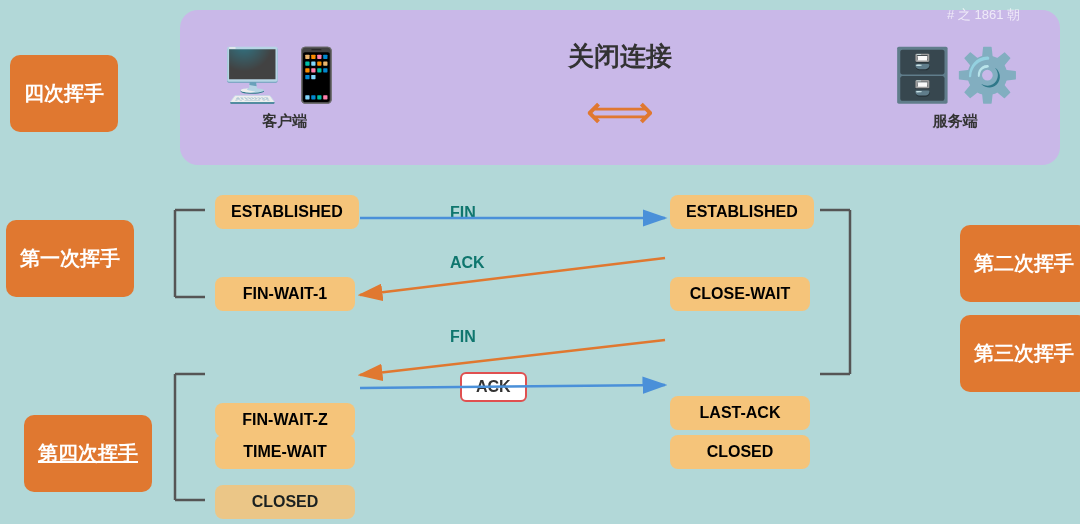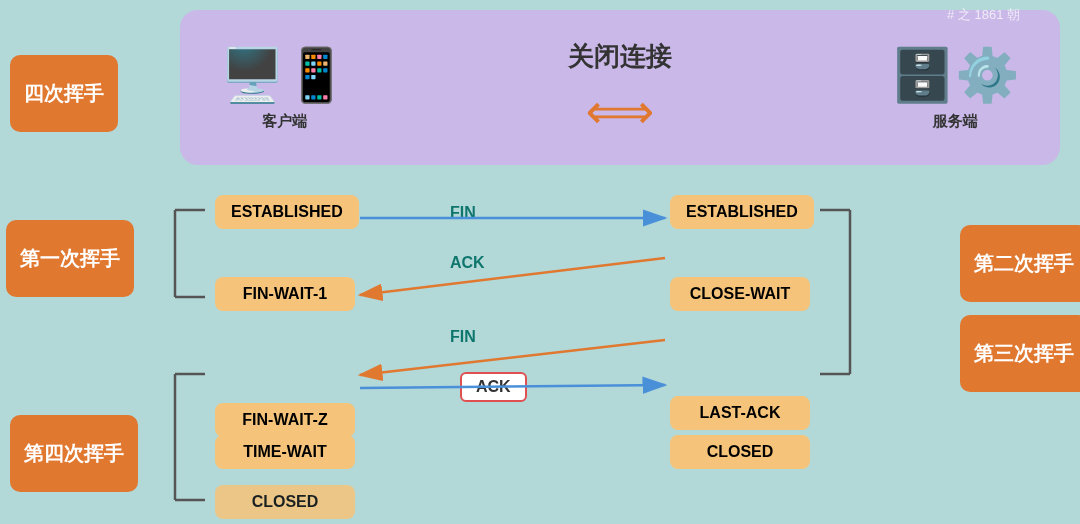--- a/index.html
+++ b/index.html
@@ -155,21 +155,21 @@
   <div class="server-box">
     <div class="server-icon">🗄️⚙️</div>
     <div class="box-label">服务端</div>
   </div>
 </div>
 
 <div class="label-box" style="top:55px;left:10px;">四次挥手</div>
 
 <div class="label-box" style="top:220px;left:6px;">第一次挥手</div>
 
-<div class="label-box" style="top:415px;left:10px;">第四次挥手</div>
+<div class="label-box" style="top:415px;left:24px;text-decoration:underline;">第四次挥手</div>
 
 <div class="label-box" style="top:225px;left:960px;">第二次挥手</div>
 
 <div class="label-box" style="top:315px;left:960px;">第三次挥手</div>
 
 <div class="state-box" style="top:195px;left:215px;">ESTABLISHED</div>
 <div class="state-box" style="top:277px;left:215px;">FIN-WAIT-1</div>
 <div class="state-box" style="top:358px;left:215px;margin-top:45px;">FIN-WAIT-Z</div>
 <div class="state-box" style="top:435px;left:215px;">TIME-WAIT</div>
 <div class="state-box" style="top:485px;left:215px;opacity:0.85;">CLOSED</div>

